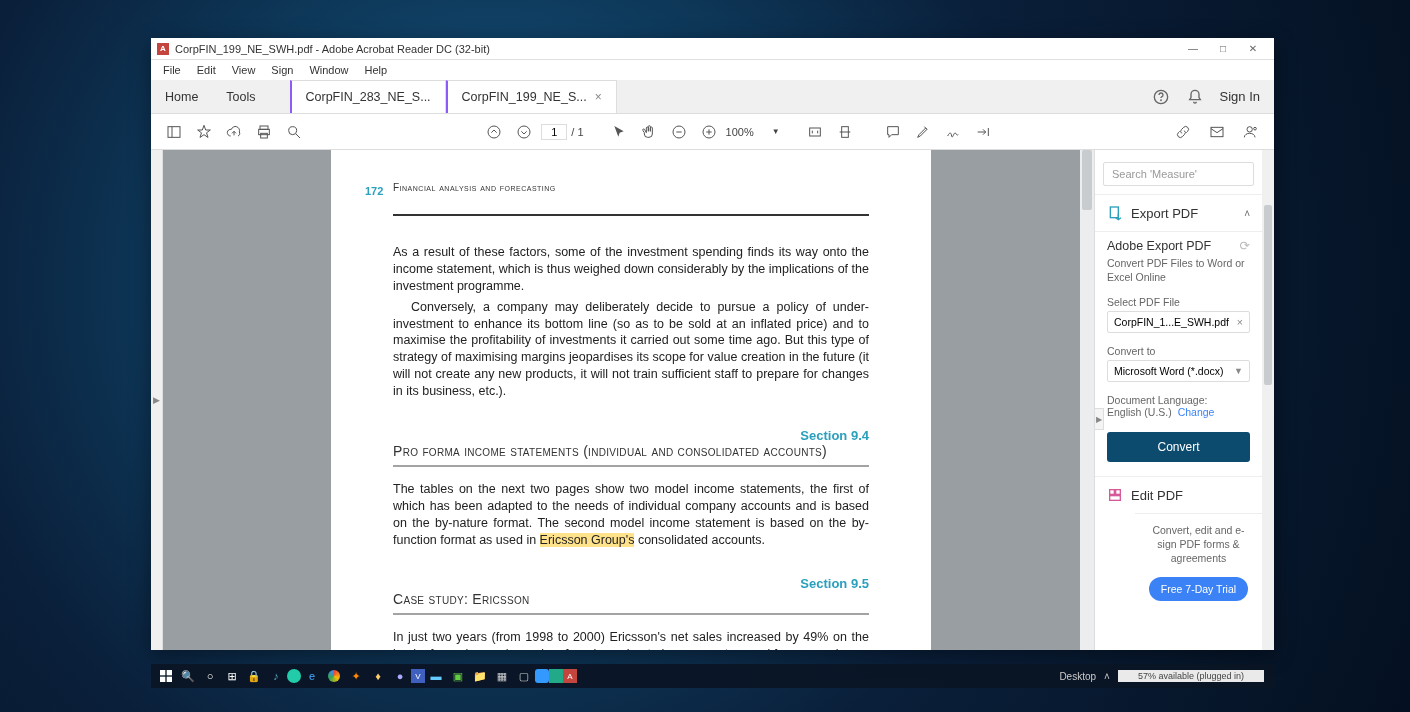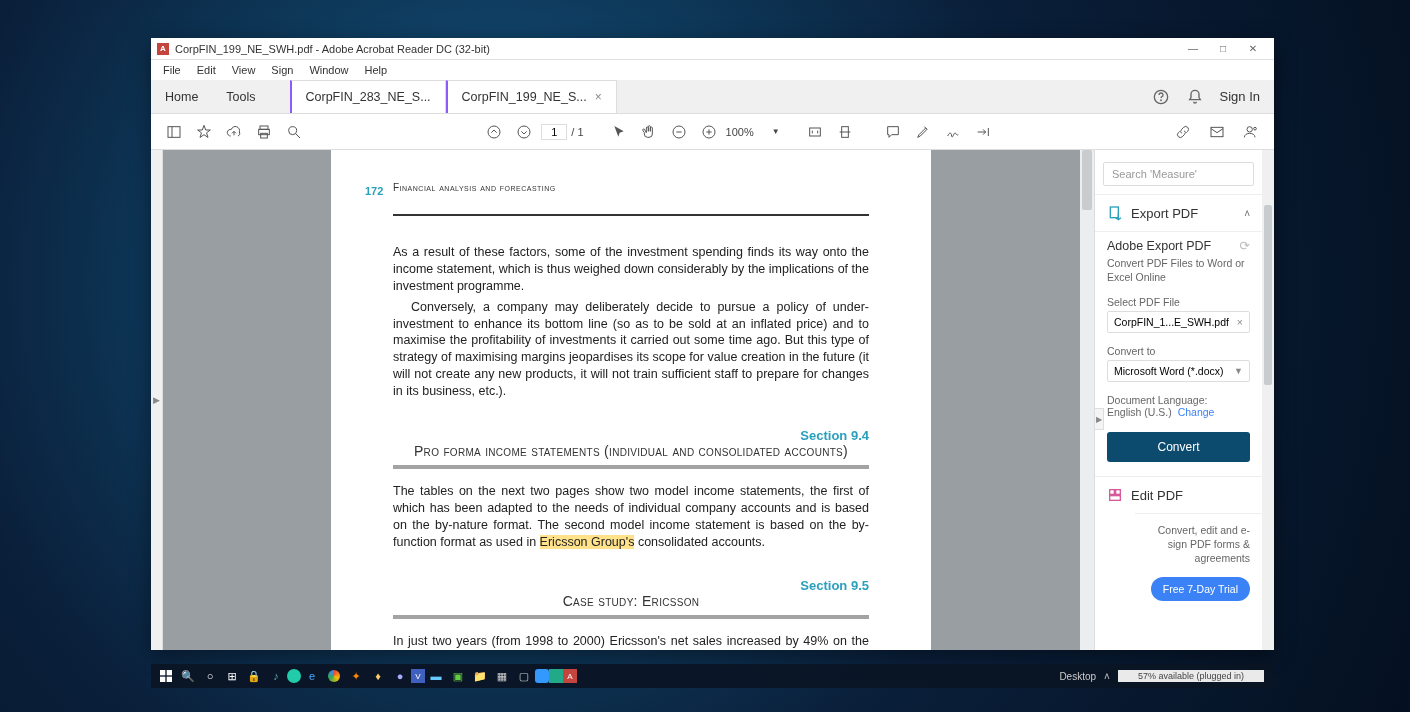--- a/index.html
+++ b/index.html
@@ -40,40 +40,40 @@
 .docarea { flex: 1; background: #999ea3; position: relative; overflow: hidden; }
 .docarea .scrollv { position: absolute; right: 0; top: 0; width: 14px; height: 100%; background: #ebedef; }
 .docarea .scrollv .thumb { position: absolute; top: 0; left: 2px; width: 10px; height: 60px; background: #c8ccce; border-radius: 2px; }
 
 .page { position: absolute; left: 168px; top: 0; width: 600px; height: 100%; background: #fff; padding: 32px 62px 0 62px; font-family: Georgia, "Times New Roman", serif; color: #222; overflow: hidden; }
 .page .pgnum { position: absolute; left: 34px; top: 35px; font-size: 11px; color: #2aa0bd; font-weight: bold; font-family: "Segoe UI", Arial; }
 .page .hdr { font-size: 10px; letter-spacing: 0.5px; font-variant: small-caps; color: #333; padding-bottom: 21px; border-bottom: 2px solid #333; margin-bottom: 28px; }
 .page p { font-size: 12.5px; line-height: 1.35; text-align: justify; margin-bottom: 4px; }
 .page p .indent { display: inline-block; width: 18px; }
 .page .sectnum { font-size: 13px; color: #2aa0bd; text-align: right; margin-top: 28px; font-weight: bold; font-family: "Segoe UI", Arial; }
-.page .secttit { font-size: 14px; font-variant: small-caps; text-align: center; letter-spacing: 0.3px; padding-bottom: 6px; border-bottom: 4px solid #a3a3a3; margin-bottom: 14px; color: #333; font-weight: 500; }
+.page .secttit { font-size: 14px; font-variant: small-caps; text-align: left; letter-spacing: 0.3px; padding-bottom: 6px; border-bottom: 2px solid #a3a3a3; margin-bottom: 14px; color: #333; font-weight: 500; }
 .page .hl { background: #ffe28a; }
 
 .rpanel { width: 180px; background: #fff; border-left: 1px solid #ddd; display: flex; flex-direction: column; font-size: 11.5px; position: relative; }
 .rpanel .scrollv2 { position: absolute; right: 0; top: 0; width: 12px; height: 100%; background: #f0f0f0; }
 .rpanel .scrollv2 .thumb2 { position: absolute; top: 55px; left: 2px; width: 8px; height: 180px; background: #c8ccce; border-radius: 2px; }
 .rpanel .inner { padding: 0; overflow: hidden; margin-right: 12px; }
 .rpanel .search { margin: 12px 8px 8px; border: 1px solid #ddd; padding: 5px 8px; font-size: 11px; color: #999; border-radius: 2px;}
 .rpanel .tool-hdr { padding: 10px 12px; font-size: 13px; color: #333; display: flex; align-items: center; gap: 8px; cursor: pointer; border-top: 1px solid #eee; }
 .rpanel .tool-hdr .chev { margin-left: auto; font-size: 10px; color: #666; }
 .rpanel .tool-hdr .ic { width: 16px; height: 16px; display:flex; align-items:center; justify-content:center; }
 .rpanel .exp-body { padding: 6px 12px 14px; border-top: 1px solid #eee; }
 .rpanel .exp-body .sub { font-size: 12.5px; color: #333; display: flex; align-items: center; justify-content: space-between; }
 .rpanel .exp-body .desc { font-size: 10.5px; color: #666; margin-top: 4px; line-height: 1.3; }
 .rpanel .exp-body .lbl { font-size: 10.5px; color: #666; margin-top: 12px; }
 .rpanel .exp-body .sel { border: 1px solid #ddd; padding: 4px 6px; font-size: 10.5px; margin-top: 3px; display: flex; justify-content: space-between; align-items: center; border-radius: 2px; }
 .rpanel .exp-body .lang { font-size: 10.5px; color: #666; margin-top: 12px; }
 .rpanel .exp-body .lang .chg { color: #3b82f6; cursor: pointer; }
 .rpanel .convbtn { background: #0c4a6e; color: #fff; text-align: center; padding: 8px; border-radius: 3px; margin: 14px 0 0; font-size: 12px; cursor: pointer; }
-.rpanel .edit-body { padding: 10px 12px; text-align: right; border-top: 1px solid #eee; margin-left: 40px; }
+.rpanel .edit-body { padding: 10px 12px; text-align: center; border-top: 1px solid #eee; margin-left: 40px; }
 .rpanel .edit-body .msg { font-size: 10.5px; color: #666; line-height: 1.3; }
 .rpanel .trialbtn { background: #3b82f6; color: #fff; padding: 6px 12px; border-radius: 12px; font-size: 10.5px; margin-top: 12px; display: inline-block; cursor: pointer; }
 
 .rightexp { position: absolute; left: -1px; top: 258px; width: 10px; height: 22px; background: #f4f4f4; border: 1px solid #ddd; display: flex; align-items: center; justify-content: center; color: #888; font-size: 8px; cursor: pointer; }
 
 .taskbar { position: absolute; left: 151px; bottom: 24px; width: 1123px; height: 24px; background: rgba(10,20,35,0.9); display: flex; align-items: center; padding: 0 4px; }
 .taskbar .ti { width: 22px; height: 22px; display: flex; align-items: center; justify-content: center; color: #fff; font-size: 11px; cursor: pointer; }
 .taskbar .tsp { flex: 1; }
 .taskbar .tray { display: flex; align-items: center; gap: 8px; color: #ccc; font-size: 10px; padding-right: 6px; }
 .taskbar .battery { background: #eaeaea; color: #444; padding: 1px 20px; font-size: 9px; }

